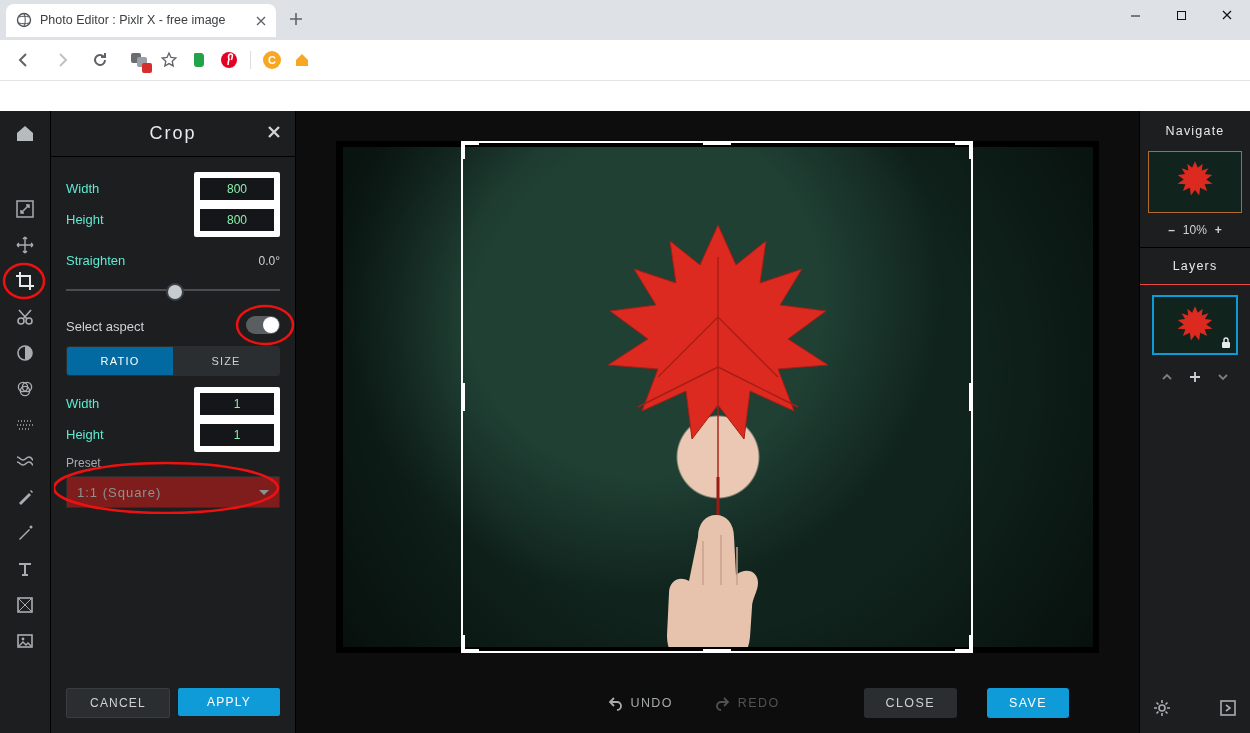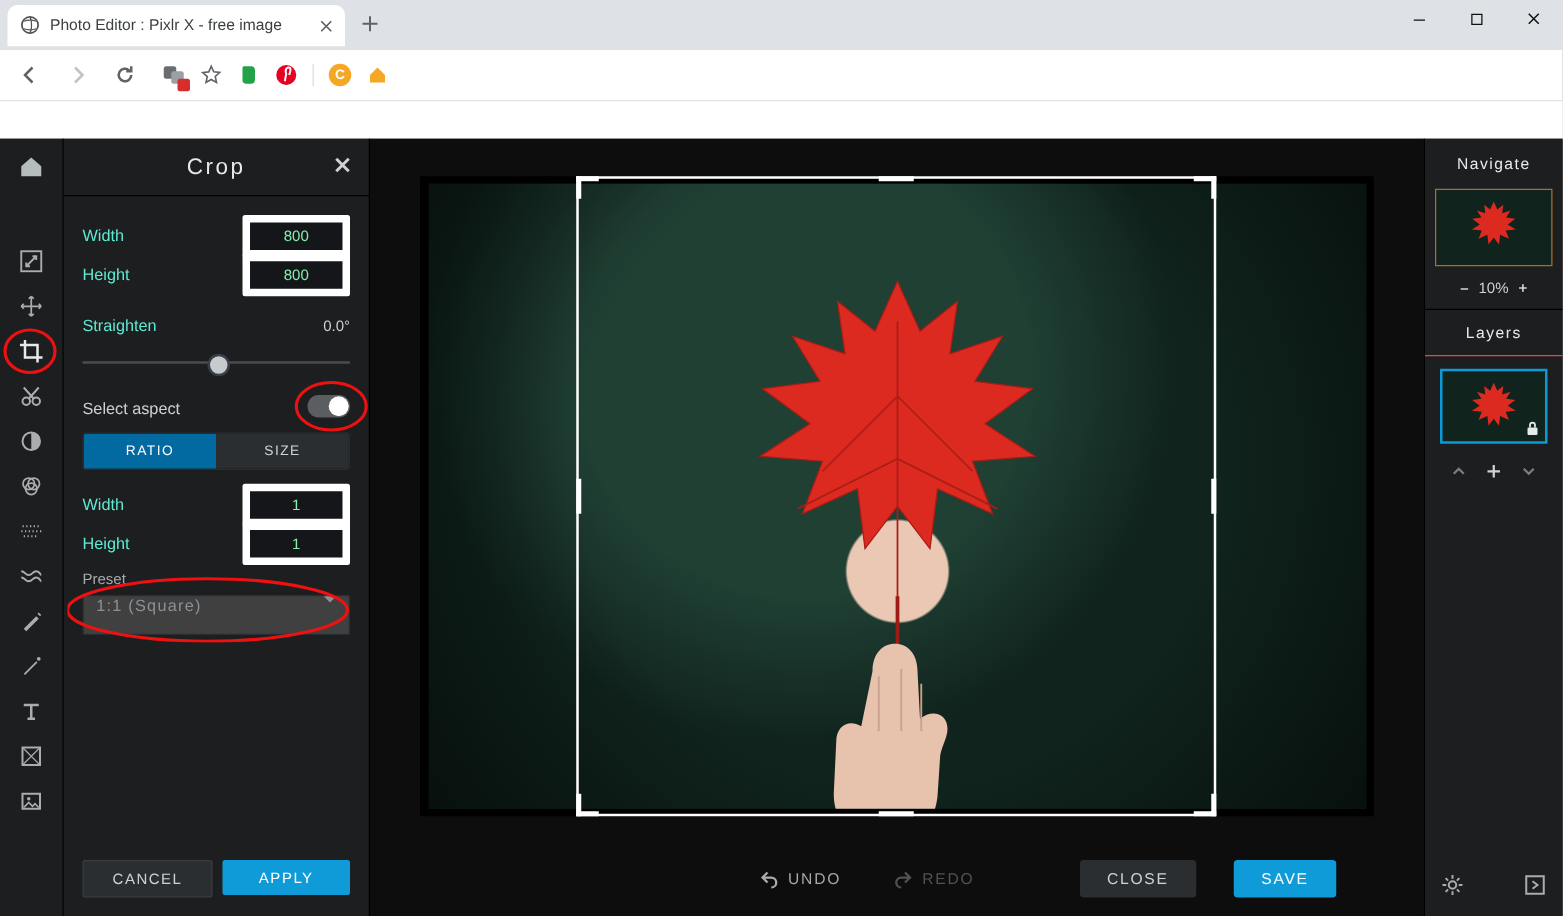--- a/index.html
+++ b/index.html
@@ -50,22 +50,22 @@
   .togglerow{display:flex;align-items:flex-end;margin:14px 0 12px}
   .togglerow label{flex:1}
   .toggle{width:34px;height:18px;border-radius:10px;background:#5a5e61;position:relative}
   .toggle .knob{position:absolute;right:1px;top:1px;width:16px;height:16px;border-radius:50%;background:#fff}
   .segbtns{display:flex;height:28px;border:1px solid #2b2e31;border-radius:3px;overflow:hidden;margin-bottom:12px;
            font-size:11px;letter-spacing:1.2px}
   .segbtns div{flex:1;display:flex;align-items:center;justify-content:center;background:#2b2e31}
   .segbtns .on{background:#0369a1;color:#fff}
   .preset{position:relative;margin:6px 0 18px}
   .presetlbl{font-size:12px;color:#a6abaf;margin-bottom:6px}
-  .presetbox{height:30px;border:1px solid #2b2e31;border-radius:1px;background:#404040;display:flex;
-             align-items:flex-start;padding:0 10px;color:#8c9194;font-size:13px;letter-spacing:1px}
+  .presetbox{height:30px;border:1px solid #2b2e31;border-radius:1px;background:#7f1d1d;display:flex;
+             align-items:center;padding:0 10px;color:#8c9194;font-size:13px;letter-spacing:1px}
   .presetbox .caret{margin-left:auto;border-left:5px solid transparent;border-right:5px solid transparent;
     border-top:5px solid #8c9194}
   .resetbtn{height:30px;border:1px solid #2b2e31;border-radius:3px;display:flex;align-items:center;justify-content:center;
     font-size:11.5px;letter-spacing:1.2px;color:#cfd2d4;margin-bottom:6px}
   .panel-ft{position:absolute;left:15px;right:15px;bottom:15px;display:flex;gap:8px}
   .ftbtn{flex:1;height:28px;display:flex;align-items:center;justify-content:center;font-size:12px;letter-spacing:1.2px;
     border-radius:2px}
   .ftbtn.cancel{background:#2b2e31;color:#cfd2d4;border:1px solid #3a3d40}
   .ftbtn.apply{background:#0e9bd8;color:#fff}
 

